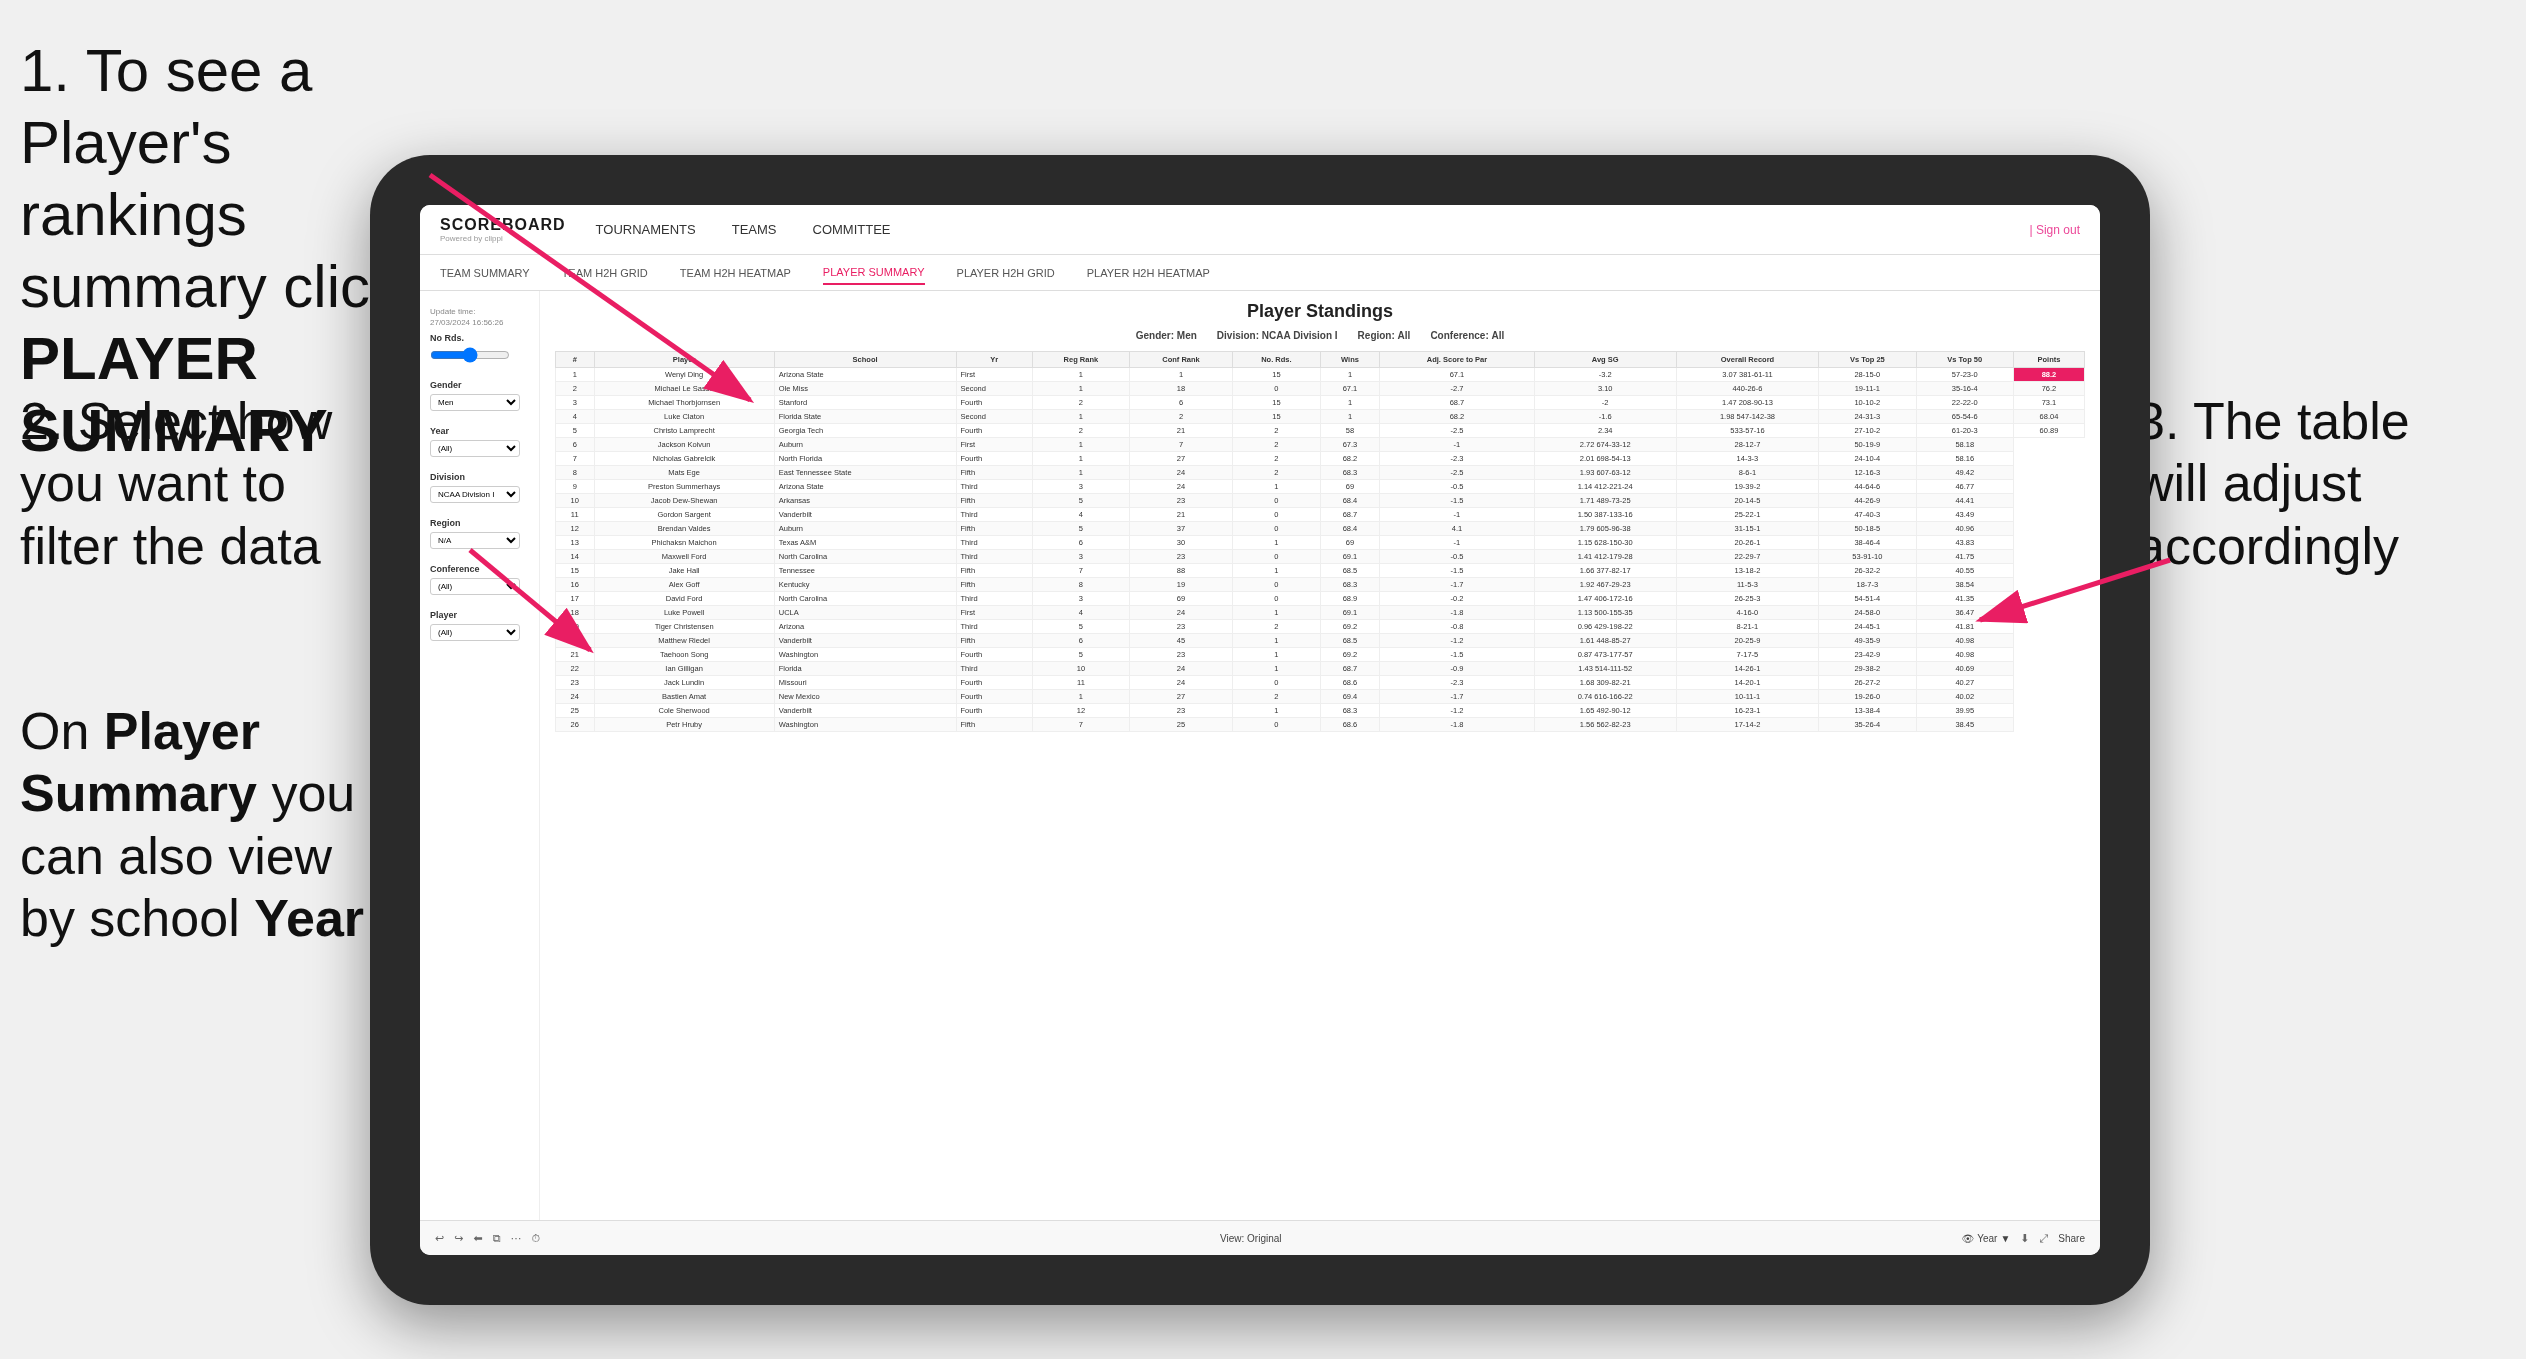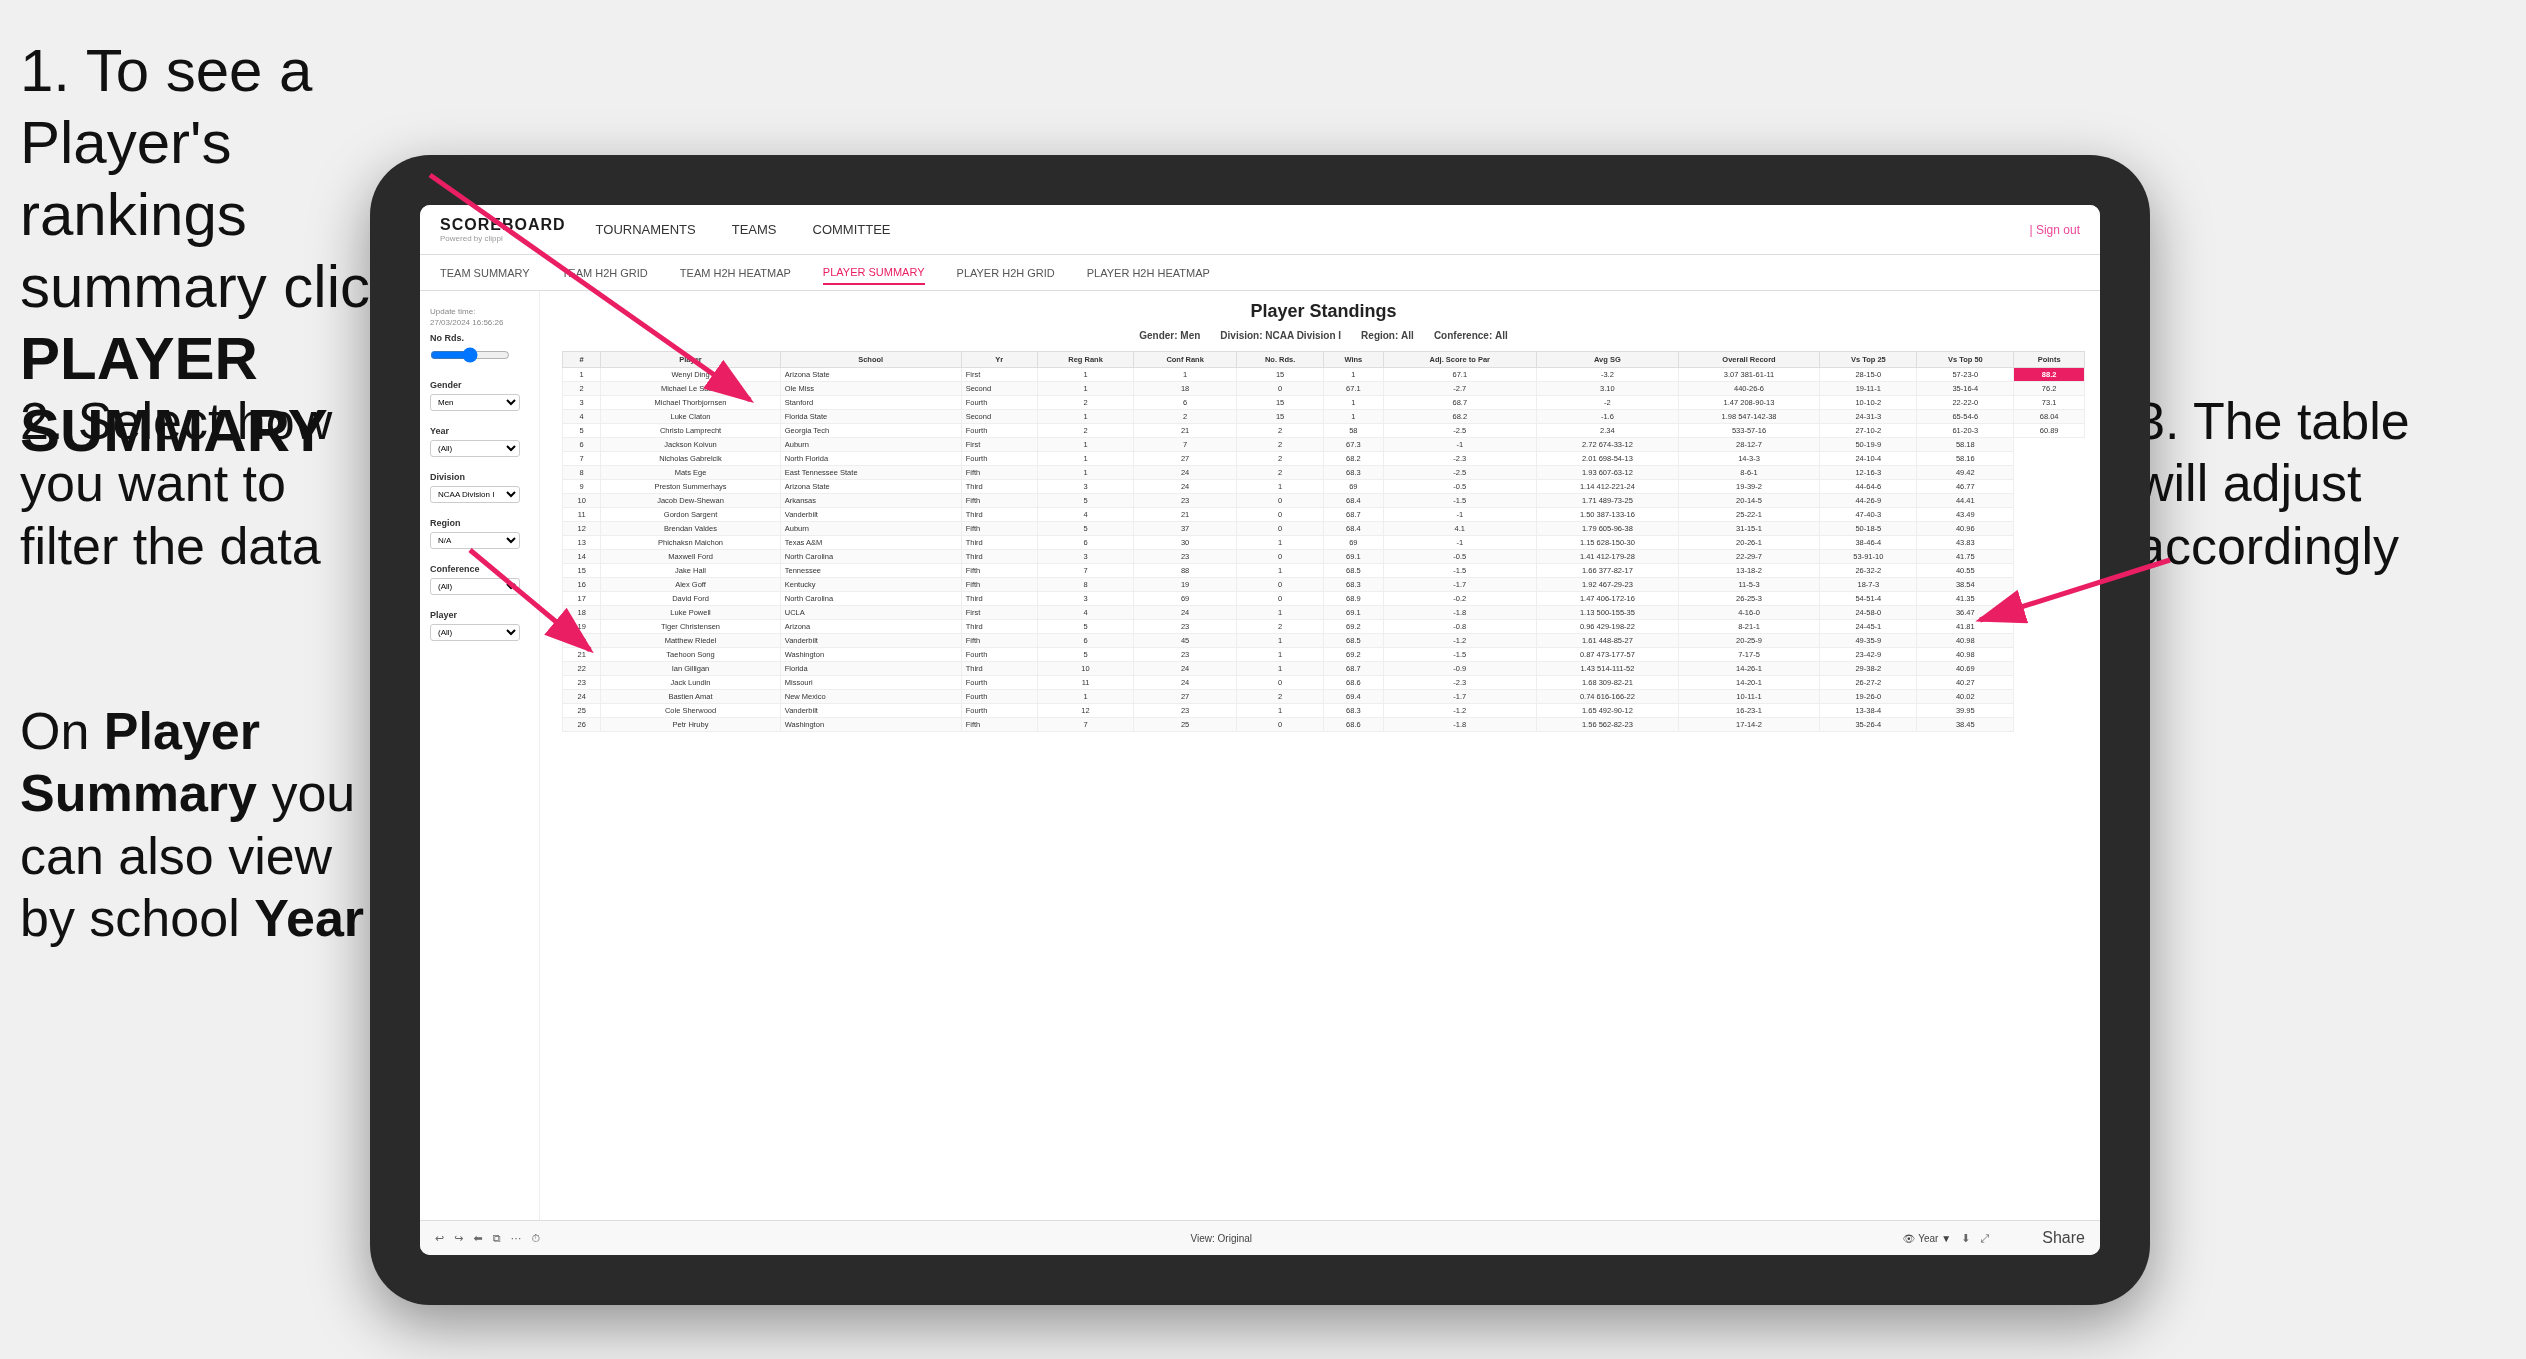--- a/index.html
+++ b/index.html
@@ -158,21 +158,20 @@
     .sub-nav-item.active {
       color: #e91e63;
       border-bottom: 2px solid #e91e63;
     }
 
     
     .main-content {
       display: flex;
       flex: 1;
       overflow: hidden;
-      gap: 7px;
     }
 
     
     .sidebar {
       width: 120px;
       padding: 15px 10px;
       border-right: 1px solid #eee;
       font-size: 10px;
       flex-shrink: 0;
       overflow-y: auto;
@@ -284,23 +283,22 @@
     }
     .toolbar-watch {
       display: flex;
       align-items: center;
       gap: 3px;
       font-size: 10px;
       color: #444;
     }
     .toolbar-spacer { flex: 1; }
     .toolbar-share {
-      font-size: 16px;
+      font-size: 10px;
       color: #444;
-      margin-left: 43px;
     }
   </style>
 </head>
 <body>
 
 <svg class="arrow-svg" viewBox="0 0 2526 1359" xmlns="http://www.w3.org/2000/svg">
 
   <line x1="430" y1="175" x2="750" y2="400" stroke="#e91e63" stroke-width="5" marker-end="url(#arrowhead)"></line>
 
   <line x1="470" y1="550" x2="590" y2="650" stroke="#e91e63" stroke-width="5" marker-end="url(#arrowhead)"></line>

